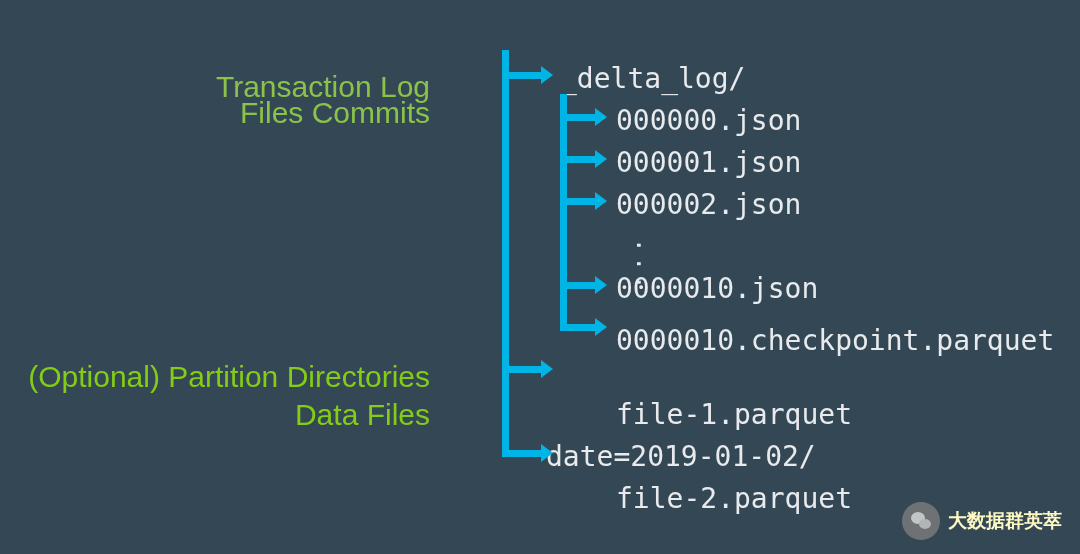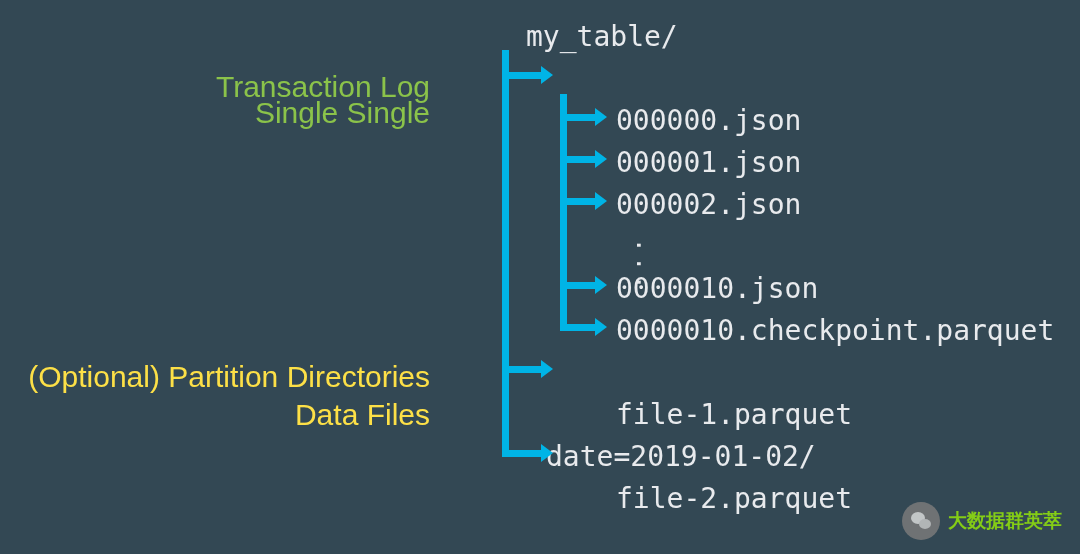--- a/index.html
+++ b/index.html
@@ -18,21 +18,21 @@
     }
     .label {
       position: absolute;
       text-align: right;
       font-size: 30px;
       line-height: 38px;
       font-weight: 400;
       white-space: nowrap;
     }
     .green { color: #8bc34a; }
-    .orange { color: #fde047; text-align: center; }
+    .orange { color: #84cc16; text-align: center; }
     .tree-text {
       position: absolute;
       font-family: "Consolas", "Monaco", monospace;
       color: #e8eaed;
       font-size: 28px;
       line-height: 42px;
     }
     .dots {
       position: absolute;
       font-family: "Consolas", "Monaco", monospace;
@@ -73,43 +73,43 @@
       width: 38px;
       height: 38px;
       border-radius: 50%;
       background: #7a7a7a;
       display: flex;
       align-items: center;
       justify-content: center;
       opacity: 0.85;
     }
     .watermark-text {
-      color: #84cc16;
+      color: #fef9c3;
       font-size: 19px;
       font-weight: bold;
     }
   </style>
 </head>
 <body>
 
 <div class="container">
 
   <div class="label green" style="right:650px; top:56px;margin-top:12px;">Transaction Log</div>
-  <div class="label green" style="right:650px; top:94px;">Single Single</div>
+  <div class="label green" style="right:650px; top:94px;">Files Commits</div>
 
   <div class="label orange" style="right:650px; top:358px;">(Optional) Partition Directories</div>
   <div class="label orange" style="right:650px; top:396px;">Data Files</div>
 
-  <div class="tree-text" style="left:526px; top:16px;">my_table/</div>
+  <div class="tree-text" style="left:560px; top:58px;">_delta_log/</div>
   <div class="tree-text" style="left:616px; top:100px;">000000.json</div>
   <div class="tree-text" style="left:616px; top:142px;">000001.json</div>
   <div class="tree-text" style="left:616px; top:184px;">000002.json</div>
   <div class="dots" style="left:645px; top:224px;">...</div>
   <div class="tree-text" style="left:616px; top:268px;">0000010.json</div>
-  <div class="tree-text" style="left:616px; top:310px;">0000010.checkpoint.parquet</div>
+  <div class="tree-text" style="left:616px; top:320px;">0000010.checkpoint.parquet</div>
   <div class="tree-text" style="left:616px; top:394px;">file-1.parquet</div>
   <div class="tree-text" style="left:546px; top:436px;">date=2019-01-02/</div>
   <div class="tree-text" style="left:616px; top:478px;">file-2.parquet</div>
 
   <div class="vbar" style="left:502px; top:50px; height:407px;"></div>
 
   <div class="arrow" style="left:502px; top:72px; width:40px;"></div>
   <div class="arrow" style="left:502px; top:366px; width:40px;"></div>
   <div class="arrow" style="left:502px; top:450px; width:40px;"></div>
 

